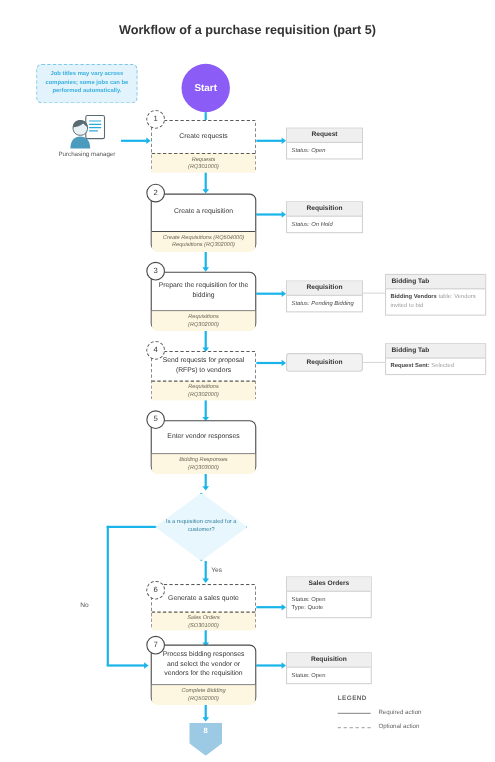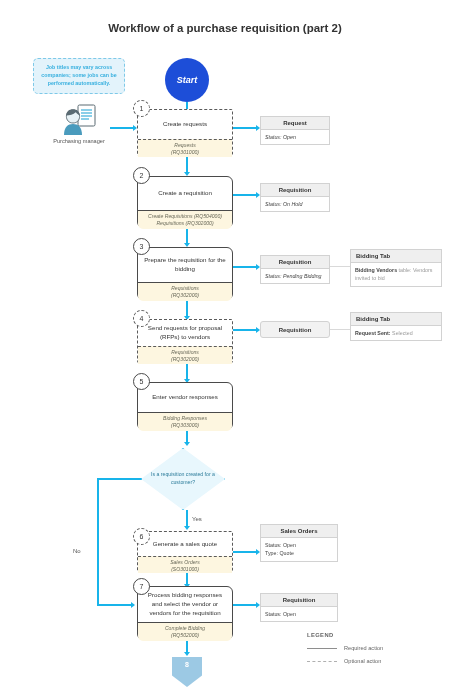--- a/index.html
+++ b/index.html
@@ -28,23 +28,23 @@
   }
 
   
   .actor{position:absolute;left:48px;top:103px;width:62px;text-align:center;}
   .actor .art{height:33px;position:relative;}
   .actor .cap{font-size:5.6px;color:#555;line-height:1.5;margin-top:1px;}
 
   
   .start{
     position:absolute;left:165px;top:58px;width:44px;height:44px;
-    border-radius:50%;background:#1d4ed8;
+    border-radius:50%;background:#8b5cf6;
     color:#ffffff;font-size:9px;font-weight:bold;
-    display:flex;align-items:center;justify-content:center;font-style:italic;
+    display:flex;align-items:center;justify-content:center;
   }
   
   .endnode{
     position:absolute;left:172px;top:657px;width:30px;height:30px;
     background:#9cc9e4;
     clip-path:polygon(0 0,100% 0,100% 62%,50% 100%,0 62%);
     color:#ffffff;font-size:7px;font-weight:bold;
     display:flex;align-items:flex-start;justify-content:center;padding-top:4px;
     box-sizing:border-box;
   }
@@ -129,21 +129,21 @@
   .legend .sw{width:30px;height:0;margin-right:7px;}
   .legend .sw.sol{border-top:1.4px solid #8e8e8e;}
   .legend .sw.dsh{border-top:1.4px dashed #b0b0b0;}
   .legend .lb{font-size:5.6px;color:#666;}
 </style>
 </head>
 <body>
 
 <div id="canvas">
 
-  <div class="title">Workflow of a purchase requisition (part 2)</div>
+  <div class="title">Workflow of a purchase requisition (part 5)</div>
 
   <div class="note">Job titles may vary across companies; some jobs can be performed automatically.</div>
 
   <div class="actor">
     <div class="art">
       <svg width="62" height="33" viewBox="0 0 62 33">
         <g transform="translate(14,1)">
           <rect x="16" y="1" width="17" height="21" rx="1.5" fill="#ffffff" stroke="#5b6b73" stroke-width="1"></rect>
           <line x1="19" y1="6" x2="30" y2="6" stroke="#2aa8d8" stroke-width="1.1"></line>
           <line x1="19" y1="9" x2="30" y2="9" stroke="#2aa8d8" stroke-width="1.1"></line>

